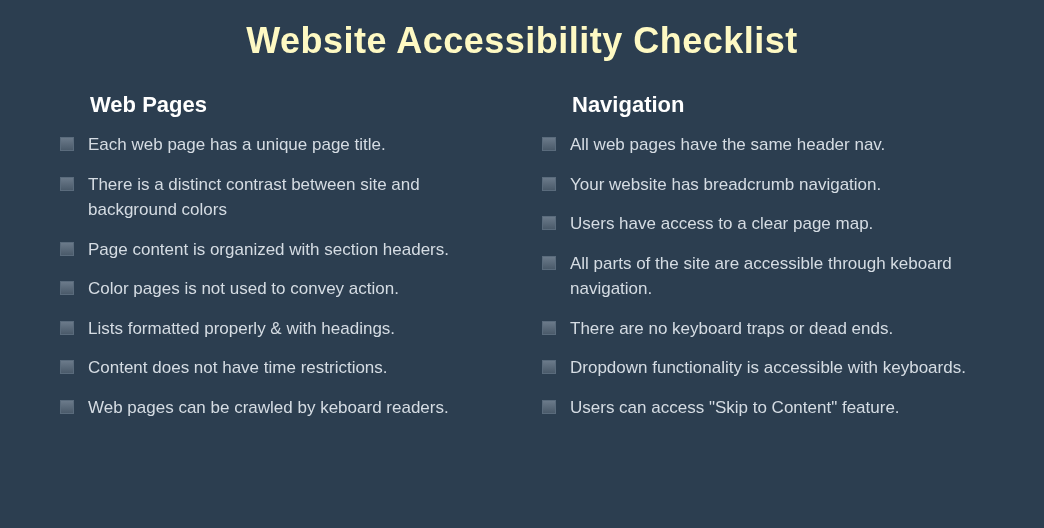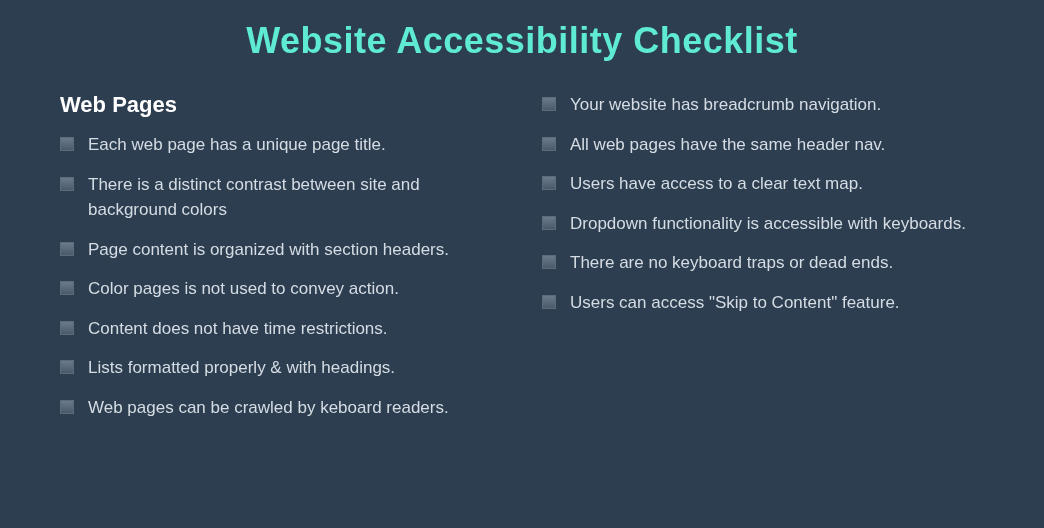--- a/index.html
+++ b/index.html
@@ -13,36 +13,37 @@
       font-family: -apple-system, BlinkMacSystemFont, "Segoe UI", Helvetica, Arial, sans-serif;
       width: 1044px;
       height: 528px;
       padding: 20px 60px;
       overflow: hidden;
     }
     .page-title {
       font-size: 36px;
       font-weight: 700;
       text-align: center;
-      color: #5eead4;
+      color: #fef9c3;
       margin-bottom: 30px;
       letter-spacing: 0.5px;
     }
     .columns {
       display: flex;
       gap: 40px;
     }
     .column {
       flex: 1;
     }
     .section-heading {
       font-size: 22px;
       font-weight: 700;
       color: #ffffff;
       margin-bottom: 14px;
+      margin-left: 30px;
     }
     .checklist {
       list-style: none;
     }
     .checklist-item {
       display: flex;
       align-items: flex-start;
       margin-bottom: 14px;
       font-size: 17px;
       line-height: 1.5;
@@ -81,54 +82,59 @@
       <li class="checklist-item">
         <span class="checkbox"></span>
         <span class="item-text">Page content is organized with section headers.</span>
       </li>
       <li class="checklist-item">
         <span class="checkbox"></span>
         <span class="item-text">Color pages is not used to convey action.</span>
       </li>
       <li class="checklist-item">
         <span class="checkbox"></span>
-        <span class="item-text">Content does not have time restrictions.</span>
+        <span class="item-text">Lists formatted properly &amp; with headings.</span>
       </li>
       <li class="checklist-item">
         <span class="checkbox"></span>
-        <span class="item-text">Lists formatted properly &amp; with headings.</span>
+        <span class="item-text">Content does not have time restrictions.</span>
       </li>
       <li class="checklist-item">
         <span class="checkbox"></span>
         <span class="item-text">Web pages can be crawled by keboard readers.</span>
       </li>
     </ul>
   </div>
 
   <div class="column">
+    <h2 class="section-heading">Navigation</h2>
     <ul class="checklist">
+      <li class="checklist-item">
+        <span class="checkbox"></span>
+        <span class="item-text">All web pages have the same header nav.</span>
+      </li>
       <li class="checklist-item">
         <span class="checkbox"></span>
         <span class="item-text">Your website has breadcrumb navigation.</span>
       </li>
       <li class="checklist-item">
         <span class="checkbox"></span>
-        <span class="item-text">All web pages have the same header nav.</span>
+        <span class="item-text">Users have access to a clear page map.</span>
       </li>
       <li class="checklist-item">
         <span class="checkbox"></span>
-        <span class="item-text">Users have access to a clear text map.</span>
+        <span class="item-text">All parts of the site are accessible through keboard navigation.</span>
+      </li>
+      <li class="checklist-item">
+        <span class="checkbox"></span>
+        <span class="item-text">There are no keyboard traps or dead ends.</span>
       </li>
       <li class="checklist-item">
         <span class="checkbox"></span>
         <span class="item-text">Dropdown functionality is accessible with keyboards.</span>
-      </li>
-      <li class="checklist-item">
-        <span class="checkbox"></span>
-        <span class="item-text">There are no keyboard traps or dead ends.</span>
       </li>
       <li class="checklist-item">
         <span class="checkbox"></span>
         <span class="item-text">Users can access "Skip to Content" feature.</span>
       </li>
     </ul>
   </div>
 </div>
 
 </body></html>

